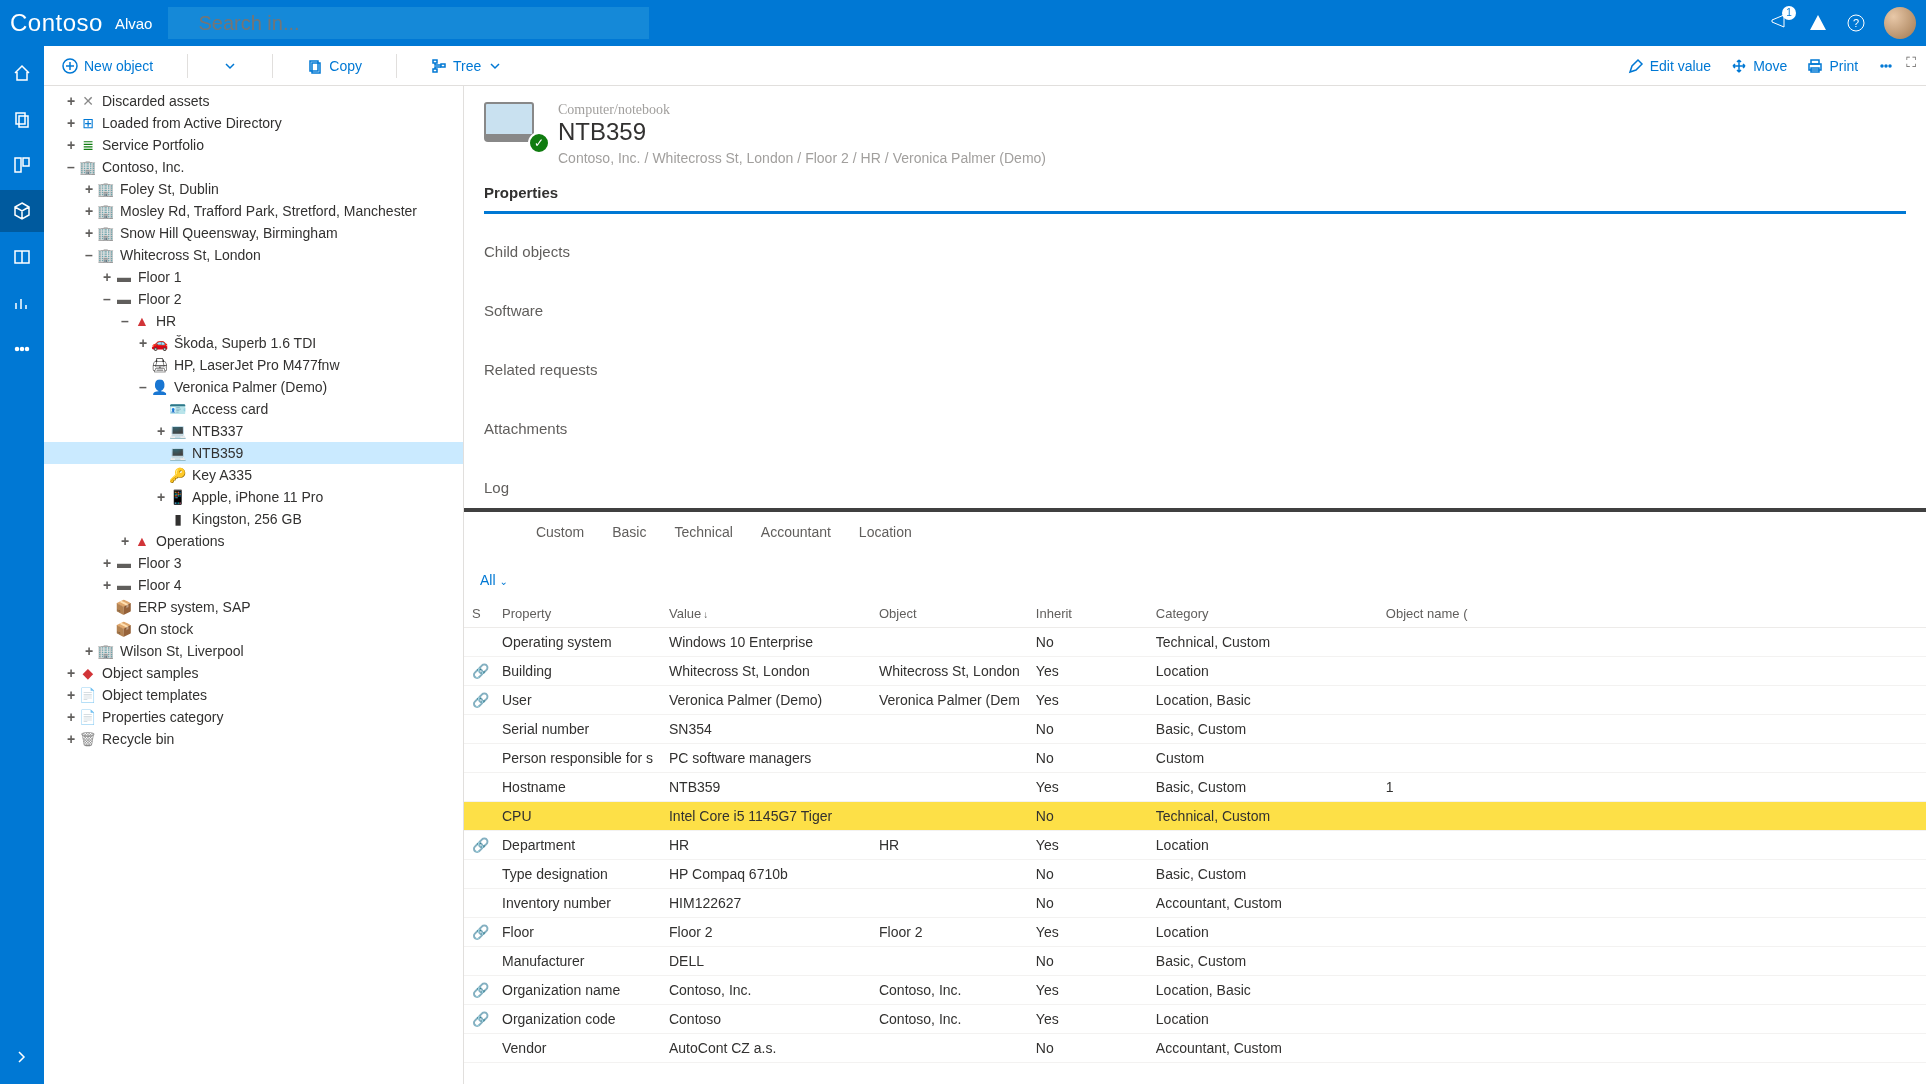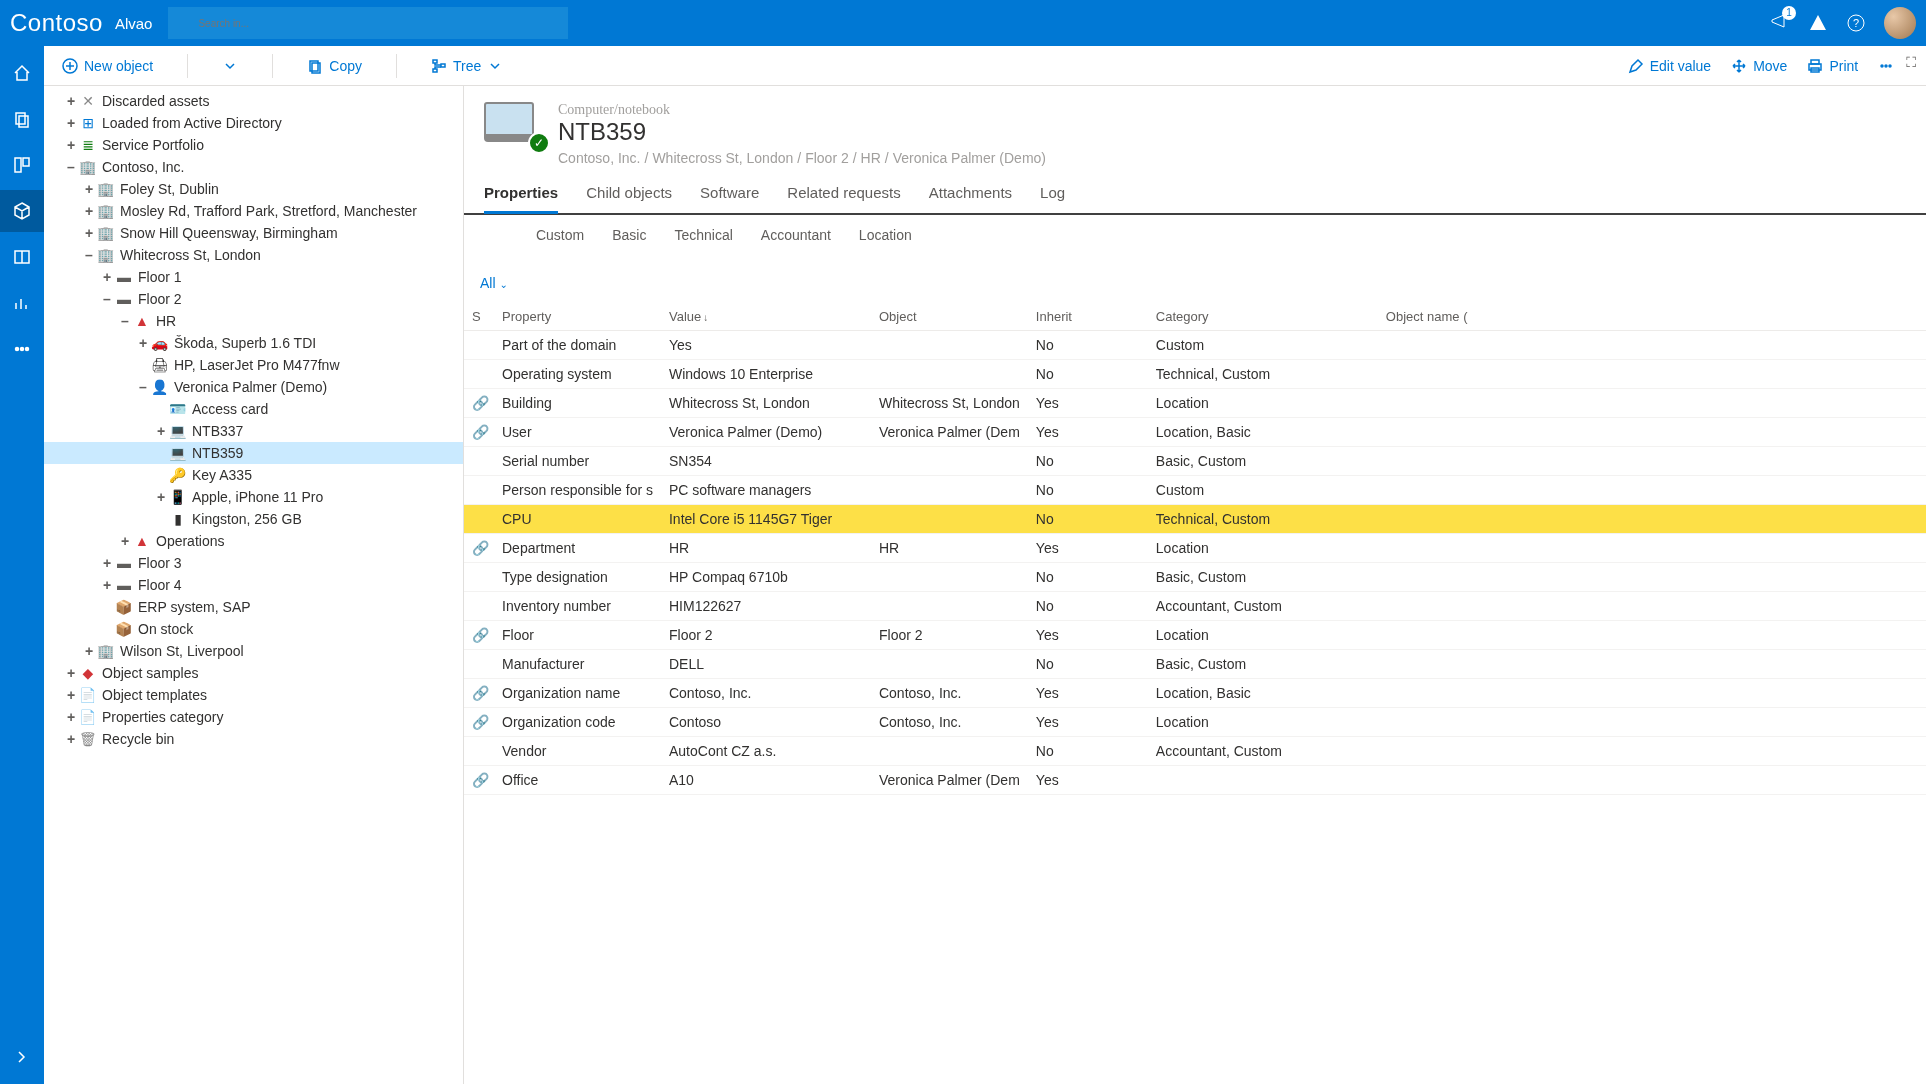--- a/index.html
+++ b/index.html
@@ -2,21 +2,21 @@
 <html><head>
 <meta charset="utf-8">
 <style>
 * { box-sizing: border-box; margin: 0; padding: 0; font-family: "Segoe UI", Arial, sans-serif; }
 body { font-size: 14px; color: #323130; overflow: hidden; height: 100vh; background:#fff;}
 
 
 .topbar { height: 46px; background:#0078d4; color:#fff; display:flex; align-items:center; padding:0 10px; gap:16px;}
 .brand { font-size:24px; font-weight:400; letter-spacing:0.5px; }
 .product { font-size:15px; margin-left:-4px;}
-.searchbox { background:#1589d8; border:none; height:32px; width:400px; color:#fff; padding:0 10px 0 30px; font-size:10px; position:relative;}
+.searchbox { background:#1589d8; border:none; height:32px; width:481px; color:#fff; padding:0 10px 0 30px; font-size:20px; position:relative;}
 .searchwrap { position:relative; }
 .searchwrap svg { position:absolute; left:8px; top:8px; width:16px; height:16px; fill:#fff;}
 .topbar-right { margin-left:auto; display:flex; align-items:center; gap:18px;}
 .topbar-right .badge { position:relative;}
 .topbar-right .badge .num { position:absolute; top:-6px; right:-6px; background:#fff; color:#0078d4; font-size:10px; width:14px; height:14px; border-radius:50%; display:flex; align-items:center; justify-content:center;}
 .avatar { width:32px; height:32px; border-radius:50%; background:radial-gradient(circle at 30% 30%,#e8c8a8,#a07850);}
 
 
 .layout { display:flex; height: calc(100vh - 46px);}
 .rail { width:44px; background:#0078d4; display:flex; flex-direction:column; align-items:center; padding-top:6px; gap:4px;}
@@ -50,21 +50,21 @@
 .deticon { width:58px; height:44px; position:relative;}
 .laptop-body { width:50px; height:34px; border:2px solid #888; border-radius:3px 3px 0 0; background:#c9e1f0;}
 .laptop-base { width:58px; height:6px; background:#888; border-radius:0 0 4px 4px; margin-top:0;}
 .check-badge { position:absolute; bottom:-8px; right:-8px; width:22px; height:22px; border-radius:50%; background:#107c10; border:2px solid #fff; display:flex; align-items:center; justify-content:center; color:#fff; font-size:12px;}
 .dettype { color:#a19f9d; font-size:14px;font-family:Liberation Serif, serif;}
 .detname { font-size:24px; font-weight:400; color:#323130;}
 .breadcrumb { color:#a19f9d; font-size:14px; margin-top:4px;}
 .breadcrumb .sep{ margin:0 4px; color:#a19f9d;}
 
 
-.tabs { display:flex; border-bottom:2px solid #404040; padding:0 20px; gap:28px;}
+.tabs { display:flex; border-bottom:4px solid #404040; padding:0 20px; gap:20px;flex-direction:column;}
 .tab { padding:10px 0; cursor:pointer; color:#605e5c; font-size:15px; border-bottom:3px solid transparent; margin-bottom:-1px;}
 .tab.active { font-weight:600; color:#323130; border-bottom-color:#0078d4;}
 
 
 .subtabs { display:flex; padding:8px 12px; gap:20px; font-size:14px;}
 .subtab { color:#605e5c; cursor:pointer; padding:4px 4px;}
 .subtab.active { color:#0078d4;margin-top:48px;}
 .subtab .chev { font-size:10px; margin-left:4px;}
 
 
@@ -433,29 +433,20 @@
               <th class="col-val"><span>Value</span><span class="sort-arrow">↓</span></th>
               <th class="col-obj">Object</th>
               <th class="col-inh">Inherit</th>
               <th class="col-cat">Category</th>
               <th>Object name (</th>
             </tr>
               </thead>
             <tbody id="propbody">
                 <tr>
                   <td></td>
-                  <td>Part of the domain</td>
-                  <td>Yes</td>
-                  <td></td>
-                  <td>No</td>
-                  <td>Custom</td>
-                  <td></td>
-                </tr>
-                <tr>
-                  <td></td>
                   <td>Operating system</td>
                   <td>Windows 10 Enterprise</td>
                   <td></td>
                   <td>No</td>
                   <td>Technical, Custom</td>
                   <td></td>
                 </tr>
                 <tr>
                   <td><span class="linkicon">🔗</span></td>
                   <td>Building</td>
@@ -485,20 +476,29 @@
                 </tr>
                 <tr>
                   <td></td>
                   <td>Person responsible for s</td>
                   <td>PC software managers</td>
                   <td></td>
                   <td>No</td>
                   <td>Custom</td>
                   <td></td>
                 </tr>
+                <tr>
+                  <td></td>
+                  <td>Hostname</td>
+                  <td>NTB359</td>
+                  <td></td>
+                  <td>Yes</td>
+                  <td>Basic, Custom</td>
+                  <td>1</td>
+                </tr>
                 <tr class="selrow">
                   <td></td>
                   <td>CPU</td>
                   <td>Intel Core i5 1145G7 Tiger</td>
                   <td></td>
                   <td>No</td>
                   <td>Technical, Custom</td>
                   <td></td>
                 </tr>
                 <tr>

